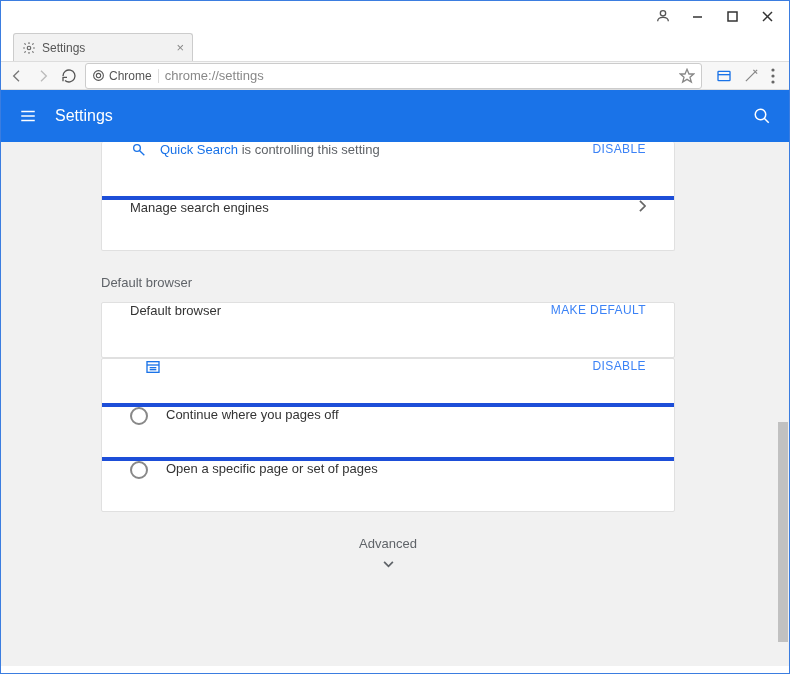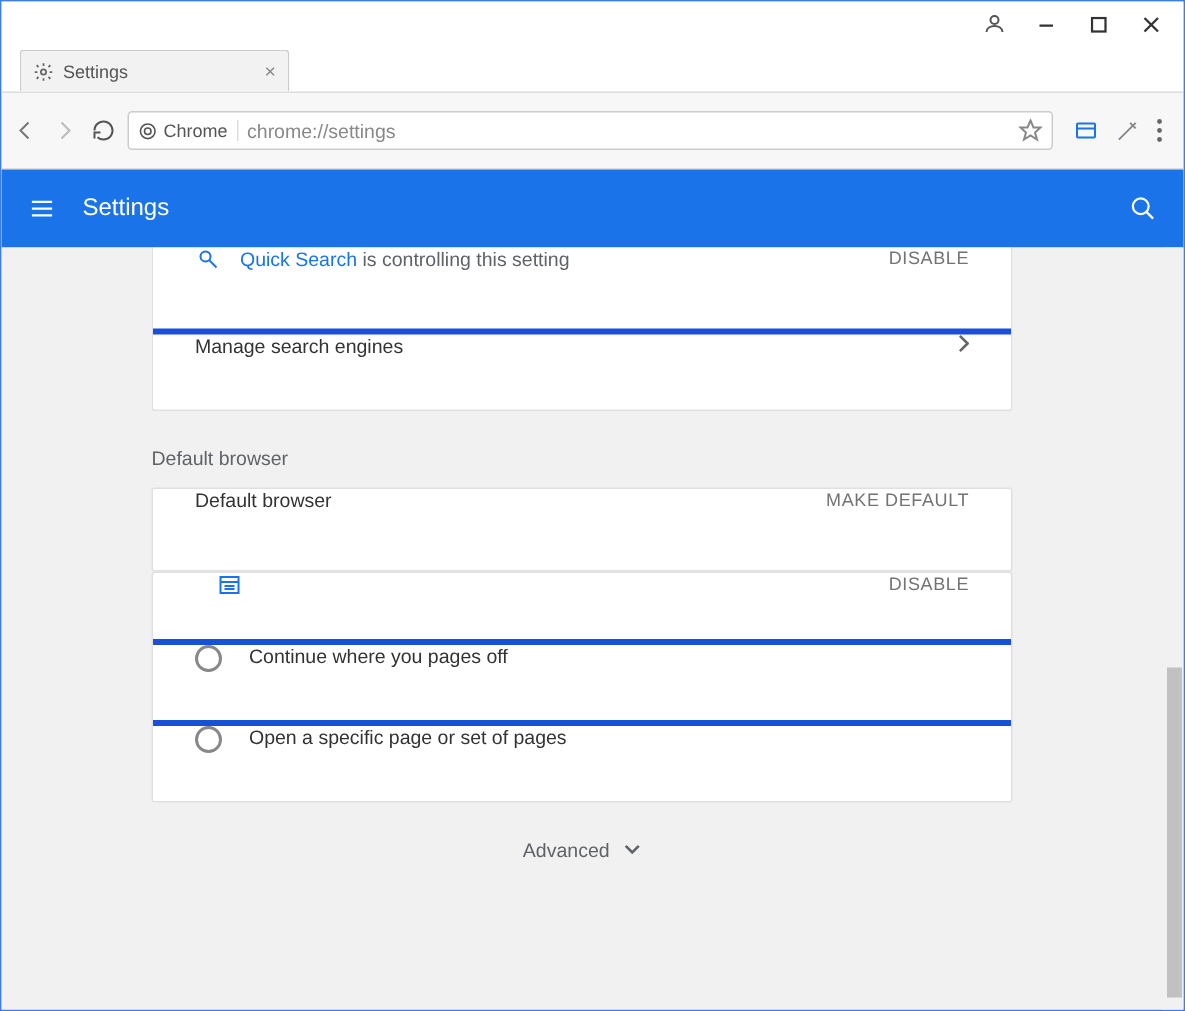--- a/index.html
+++ b/index.html
@@ -9,21 +9,21 @@
   .titlebar { height: 30px; background: #fff; display: flex; align-items: center; justify-content: flex-end; padding: 0 4px; }
   .titlebar .win-btn { width: 40px; height: 28px; display: flex; align-items: center; justify-content: center; font-size: 14px; color: #444; }
   .titlebar .user-ico { margin-right: auto; margin-left: 640px; }
   
   
   .tabstrip { height: 30px; background: #fff; display: flex; align-items: flex-end; padding-left: 12px; }
   .tab { display: flex; align-items: center; height: 28px; padding: 0 8px; background: #f2f2f2; border: 1px solid #ccc; border-bottom: none; border-radius: 3px 3px 0 0; min-width: 180px; gap: 6px; font-size: 12px; color: #555; }
   .tab .tab-close { margin-left: auto; font-size: 13px; color: #888; }
   
   
-  .omnibox-row { height: 52px; border-top: 1px solid #ddd; border-bottom: 1px solid #ddd; display: flex; align-items: center; padding: 0 8px; gap: 8px; background: #f7f7f7; }
+  .omnibox-row { height: 29px; border-top: 1px solid #ddd; border-bottom: 1px solid #ddd; display: flex; align-items: center; padding: 0 8px; gap: 8px; background: #f7f7f7; }
   .nav-icons { display: flex; gap: 10px; color: #888; }
   .omnibox { flex: 1; display: flex; align-items: center; height: 26px; background: #fff; border: 1px solid #ccc; border-radius: 3px; padding: 0 6px; gap: 6px; }
   .omnibox .chrome-chip { font-size: 12px; color: #555; border-right: 1px solid #ddd; padding-right: 6px; display: flex; align-items: center; gap: 4px; }
   .omnibox .url { font-size: 13px; color: #888; }
   .right-icons { display: flex; align-items: center; gap: 12px; color: #888; padding: 0 6px; }
   
   
   .blue-header { height: 52px; background: #1a73e8; display: flex; align-items: center; padding: 0 18px; color: #fff; }
   .blue-header .title { font-size: 16px; margin-left: 18px; }
   .blue-header .search-ico { margin-left: auto; }
@@ -33,32 +33,32 @@
   .content { position: absolute; left: 0; right: 14px; top: 0; bottom: 0; overflow-y: auto; padding: 0 0 30px 0; }
   .scrollbar-stub { position: absolute; right: 0; top: 0; width: 14px; height: 100%; background: #f1f1f1; }
   .scrollbar-thumb { position: absolute; right: 1px; top: 280px; width: 10px; height: 220px; background: #c1c1c1; border-radius: 0; }
   
   .card { background: #fff; margin: 0 100px; border: 1px solid #e0e0e0; border-radius: 2px; padding: 0; }
   .section-label { font-size: 13px; color: #5f6368; margin: 24px 100px 12px; }
   
   .row { display: flex; align-items: flex-start; min-height: 54px; padding: 0 28px; }
   .row + .row { border-top: 4px solid #1d4ed8; }
   .row .text2 { font-size: 12px; color: #888; margin-top: 2px; }
-  .row .btn-flat { margin-left: auto; font-size: 12px; color: #737373; letter-spacing: 0.4px; }
+  .row .btn-flat { margin-left: auto; font-size: 12px; color: #3b82f6; letter-spacing: 0.4px; }
   .row .chevron { margin-left: auto; color: #666; }
   .row .link { color: #1a73e8; }
   .row .ctrl-text { color: #5f6368; font-size: 13px; }
   .row .ext-ico { margin-right: 12px; color: #1a73e8; width: 18px; display: flex; justify-content: center; }
   .indent { padding-left: 42px; }
   
   .radio { width: 18px; height: 18px; border: 2px solid #888; border-radius: 50%; margin-right: 18px; position: relative; flex-shrink: 0; }
   .radio.checked { border-color: #1a73e8; }
   .radio.checked::after { content: ''; position: absolute; width: 8px; height: 8px; background: #1a73e8; border-radius: 50%; top: 3px; left: 3px; }
   
-  .advanced-row { display: flex; justify-content: center; align-items: center; gap: 10px; padding: 24px 0 10px; color: #5f6368; font-size: 13px; }
+  .advanced-row { display: flex; justify-content: center; align-items: center; gap: 10px; padding: 24px 0 10px; color: #5f6368; font-size: 13px; flex-direction: column; }
   
   svg { display: block; }
 </style>
 </head>
 <body>
 
 <div class="titlebar">
   <div class="win-btn user-ico">
     <svg width="16" height="16" viewBox="0 0 24 24" fill="none" stroke="#555" stroke-width="2">
         <circle cx="12" cy="8" r="4"></circle>

